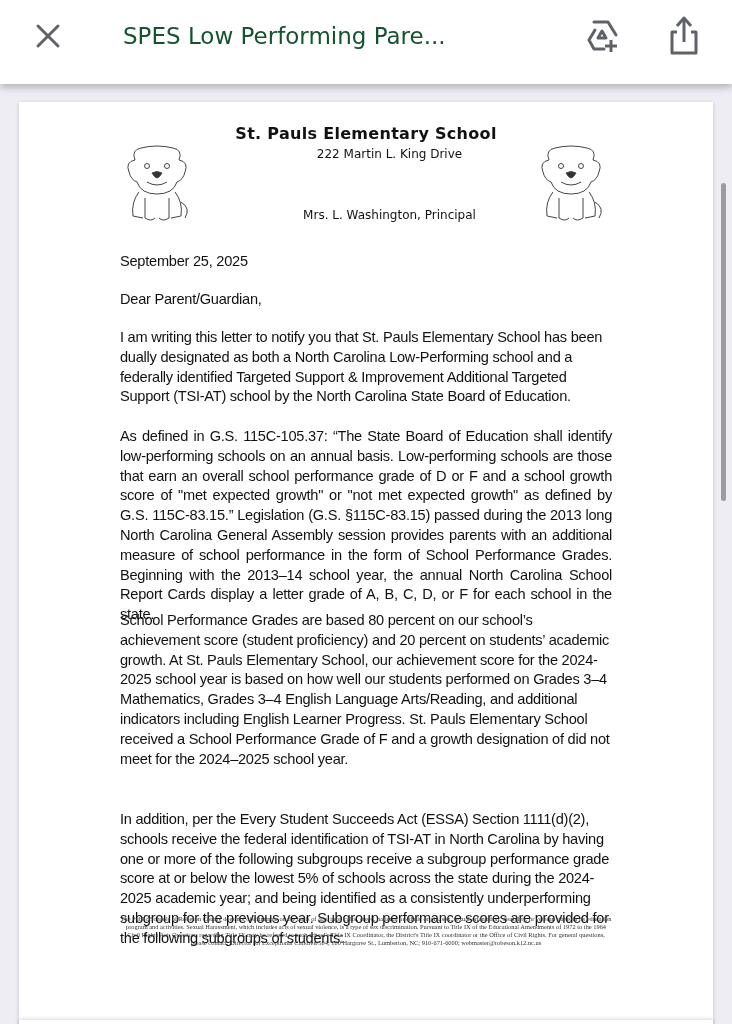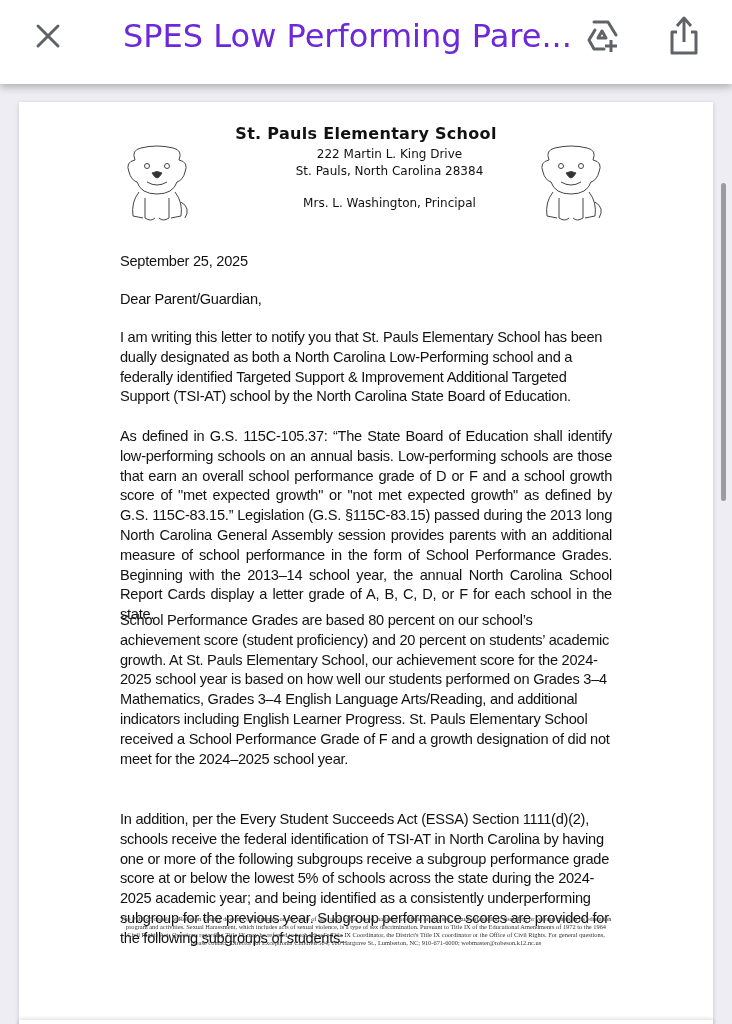--- a/index.html
+++ b/index.html
@@ -6,21 +6,21 @@
   html, body { width: 732px; height: 1024px; overflow: hidden; background: #eeedf3; }
   body { position: relative; font-family: "Liberation Sans", sans-serif; }
 
   .topbar {
     position: absolute; left: 0; top: 0; width: 732px; height: 84px;
     background: #ffffff; z-index: 5;
     box-shadow: 0 3px 8px rgba(0,0,0,0.28);
   }
   .close-btn { position: absolute; left: 30px; top: 18px; width: 36px; height: 36px; cursor: pointer; }
   .title {
-    position: absolute; left: 123px; top: 14px; font-size: 32px; color: #6d28d9;
+    position: absolute; left: 123px; top: 14px; font-size: 23px; color: #14532d;
     font-family: "DejaVu Sans", sans-serif; letter-spacing: 0px; line-height: 44px;
     white-space: nowrap;
     text-align: center;
   }
   .drive-btn { position: absolute; left: 582px; top: 16px; width: 40px; height: 40px; cursor: pointer; }
   .share-btn { position: absolute; left: 666px; top: 14px; width: 36px; height: 44px; cursor: pointer; }
 
   .viewer { position: absolute; left: 0; top: 84px; width: 732px; height: 940px; background: #eeedf3; }
 
   .page {
@@ -107,22 +107,21 @@
             <circle cx="46" cy="24" r="2.5"></circle>
           <path d="M31 31 Q36 28 41 31 Q38 36 36 36 Q34 36 31 31 Z" fill="#333"></path>
           <path d="M26 40 Q36 46 46 40"></path>
           <path d="M18 50 Q10 60 12 74 L22 76 M54 50 Q62 60 60 74 L50 76"></path>
           <path d="M24 56 L24 76 Q30 80 34 76 M48 56 L48 76 Q42 80 38 76"></path>
           <path d="M60 60 Q70 66 64 76"></path>
         </g>
       </svg>
       <div class="lh-text lh-name">St. Pauls Elementary School</div>
       <div class="lh-text lh-line" style="top:24px">222 Martin L. King Drive</div>
-      <div class="lh-text lh-line" style="top:41px">St. Pauls, North Carolina 28384</div>
-      <div class="lh-text lh-line" style="top:73px">Mrs. L. Washington, Principal</div>
+      <div class="lh-text lh-line" style="top:85px">Mrs. L. Washington, Principal</div>
       <svg class="dog right" viewBox="0 0 72 82">
         <g fill="none" stroke="#444" stroke-width="1">
           <path d="M14 18 Q10 8 20 6 Q36 2 52 6 Q62 8 58 18"></path>
           <path d="M14 18 Q4 20 8 30 Q10 38 16 40"></path>
           <path d="M58 18 Q68 20 64 30 Q62 38 56 40"></path>
           <path d="M16 40 Q20 52 36 52 Q52 52 56 40"></path>
           <circle cx="26" cy="24" r="2.5"></circle>
             <circle cx="46" cy="24" r="2.5"></circle>
           <path d="M31 31 Q36 28 41 31 Q38 36 36 36 Q34 36 31 31 Z" fill="#333"></path>
           <path d="M26 40 Q36 46 46 40"></path>

